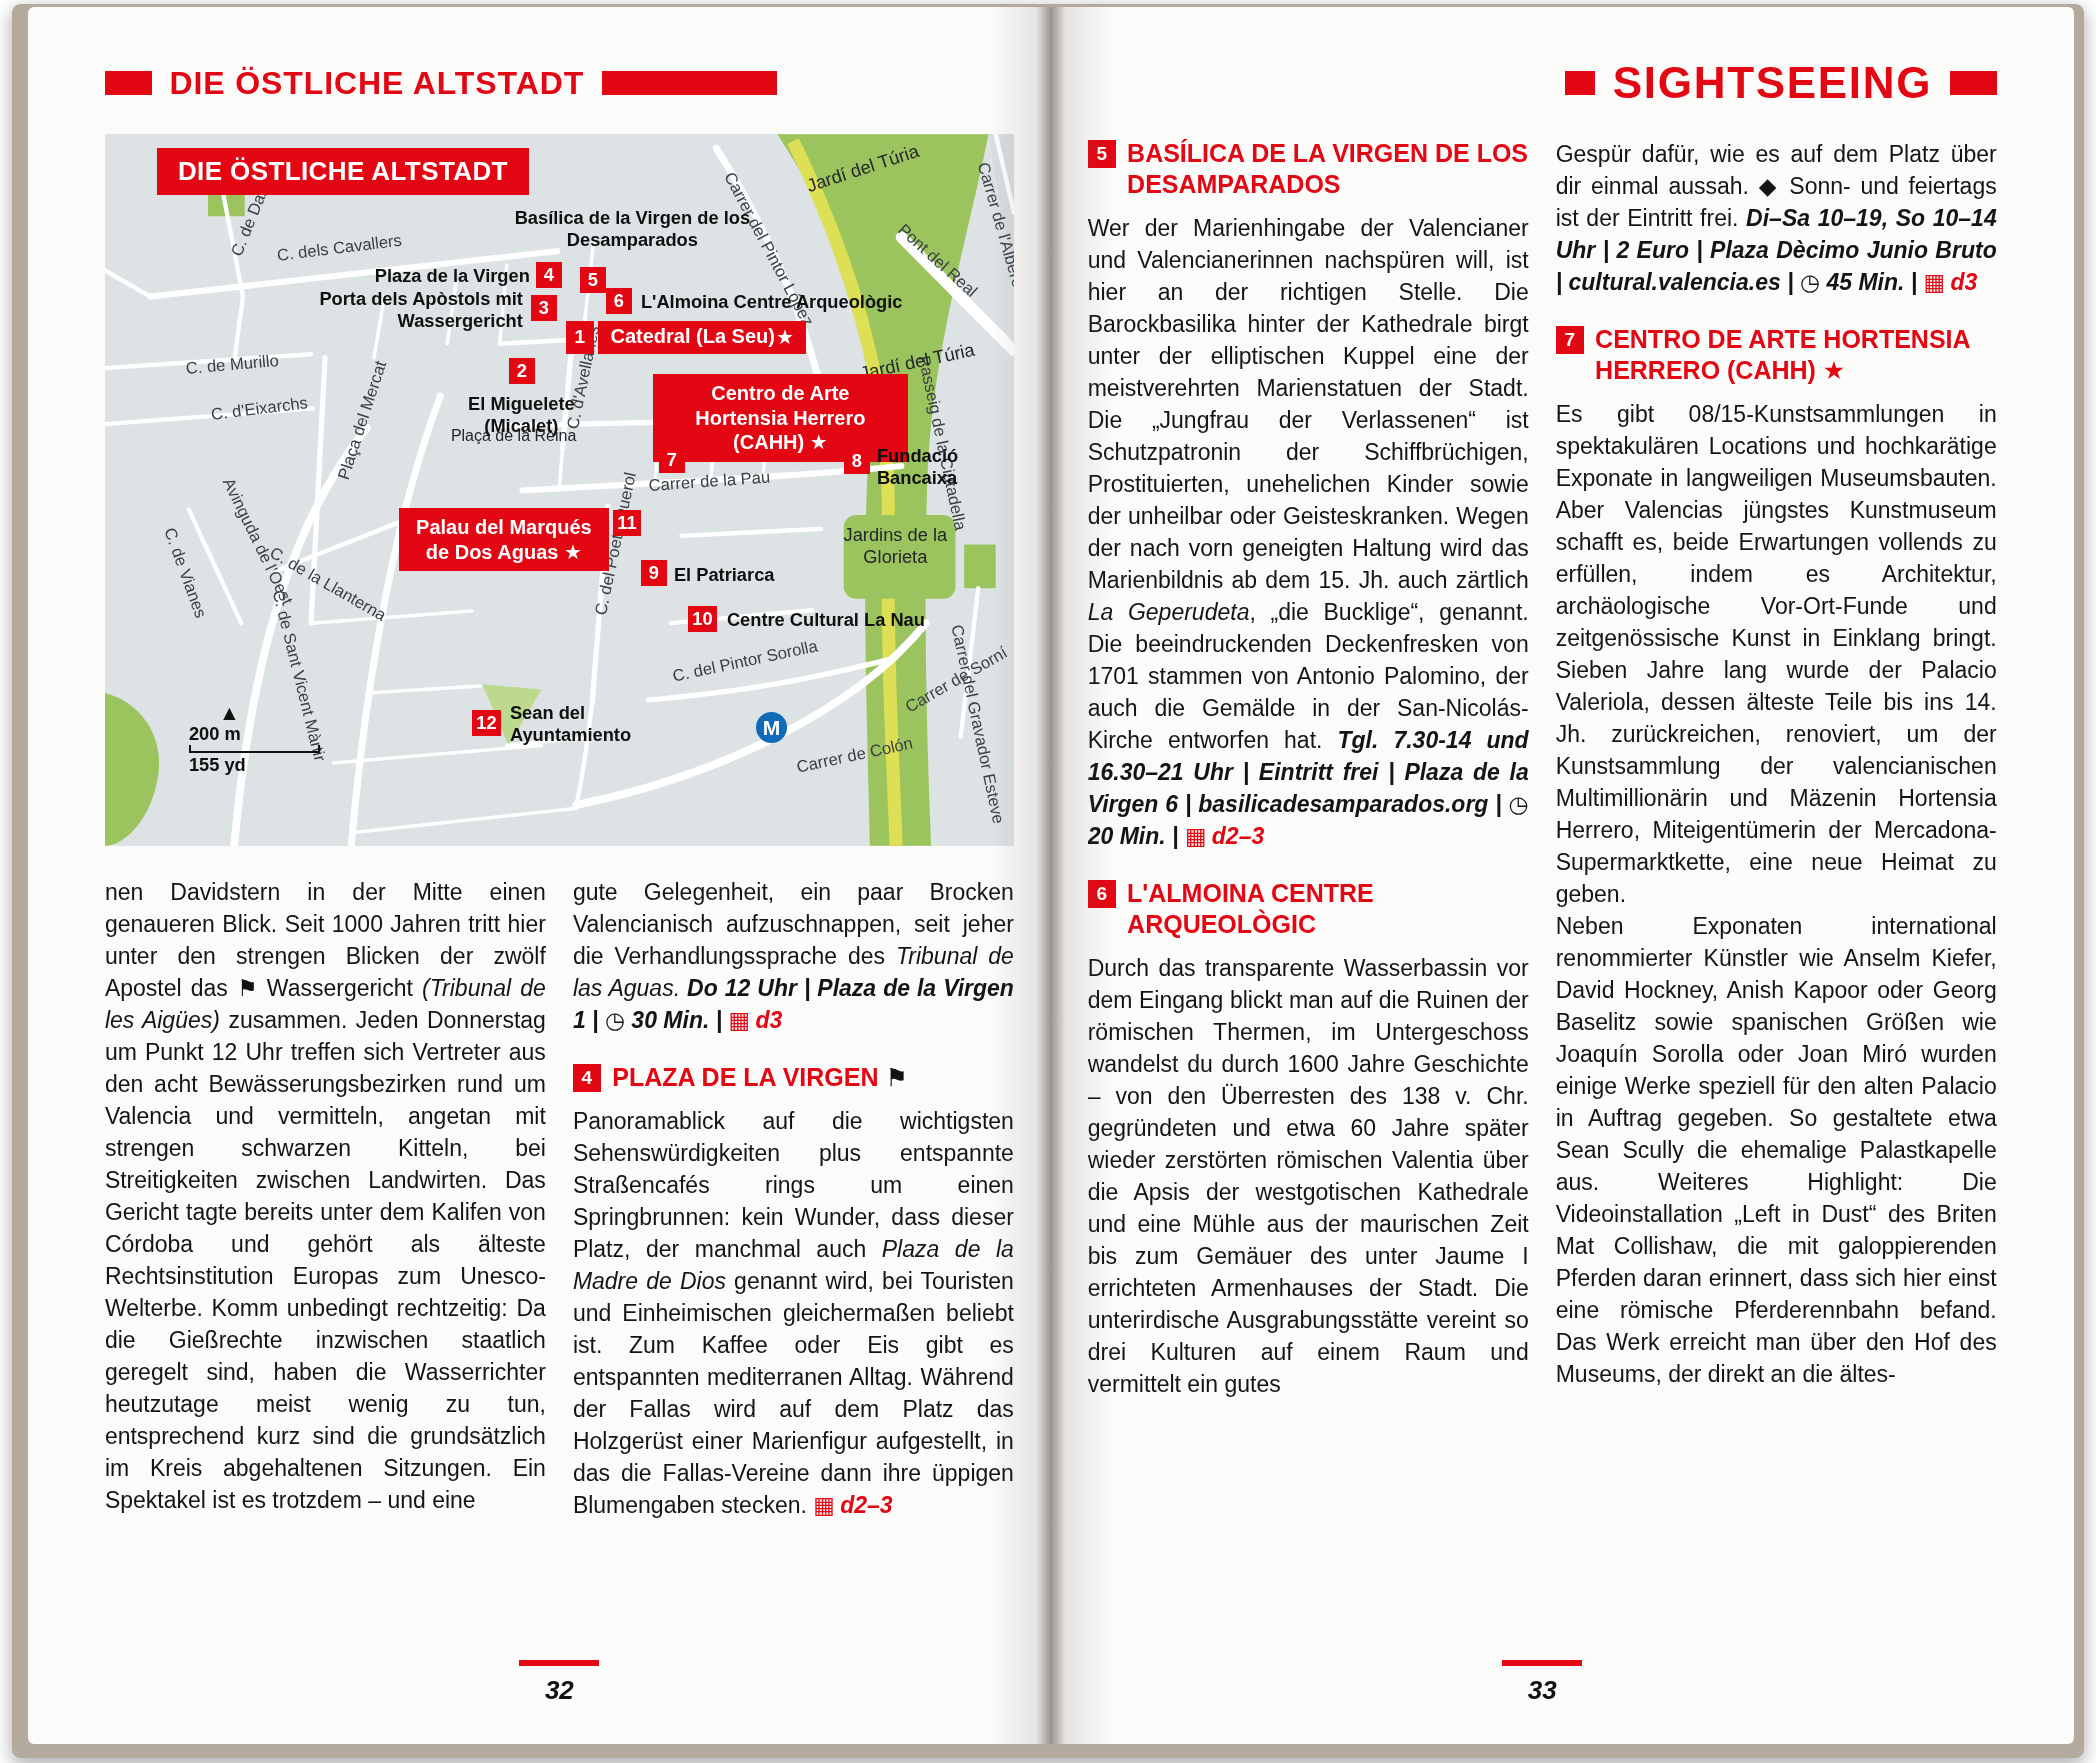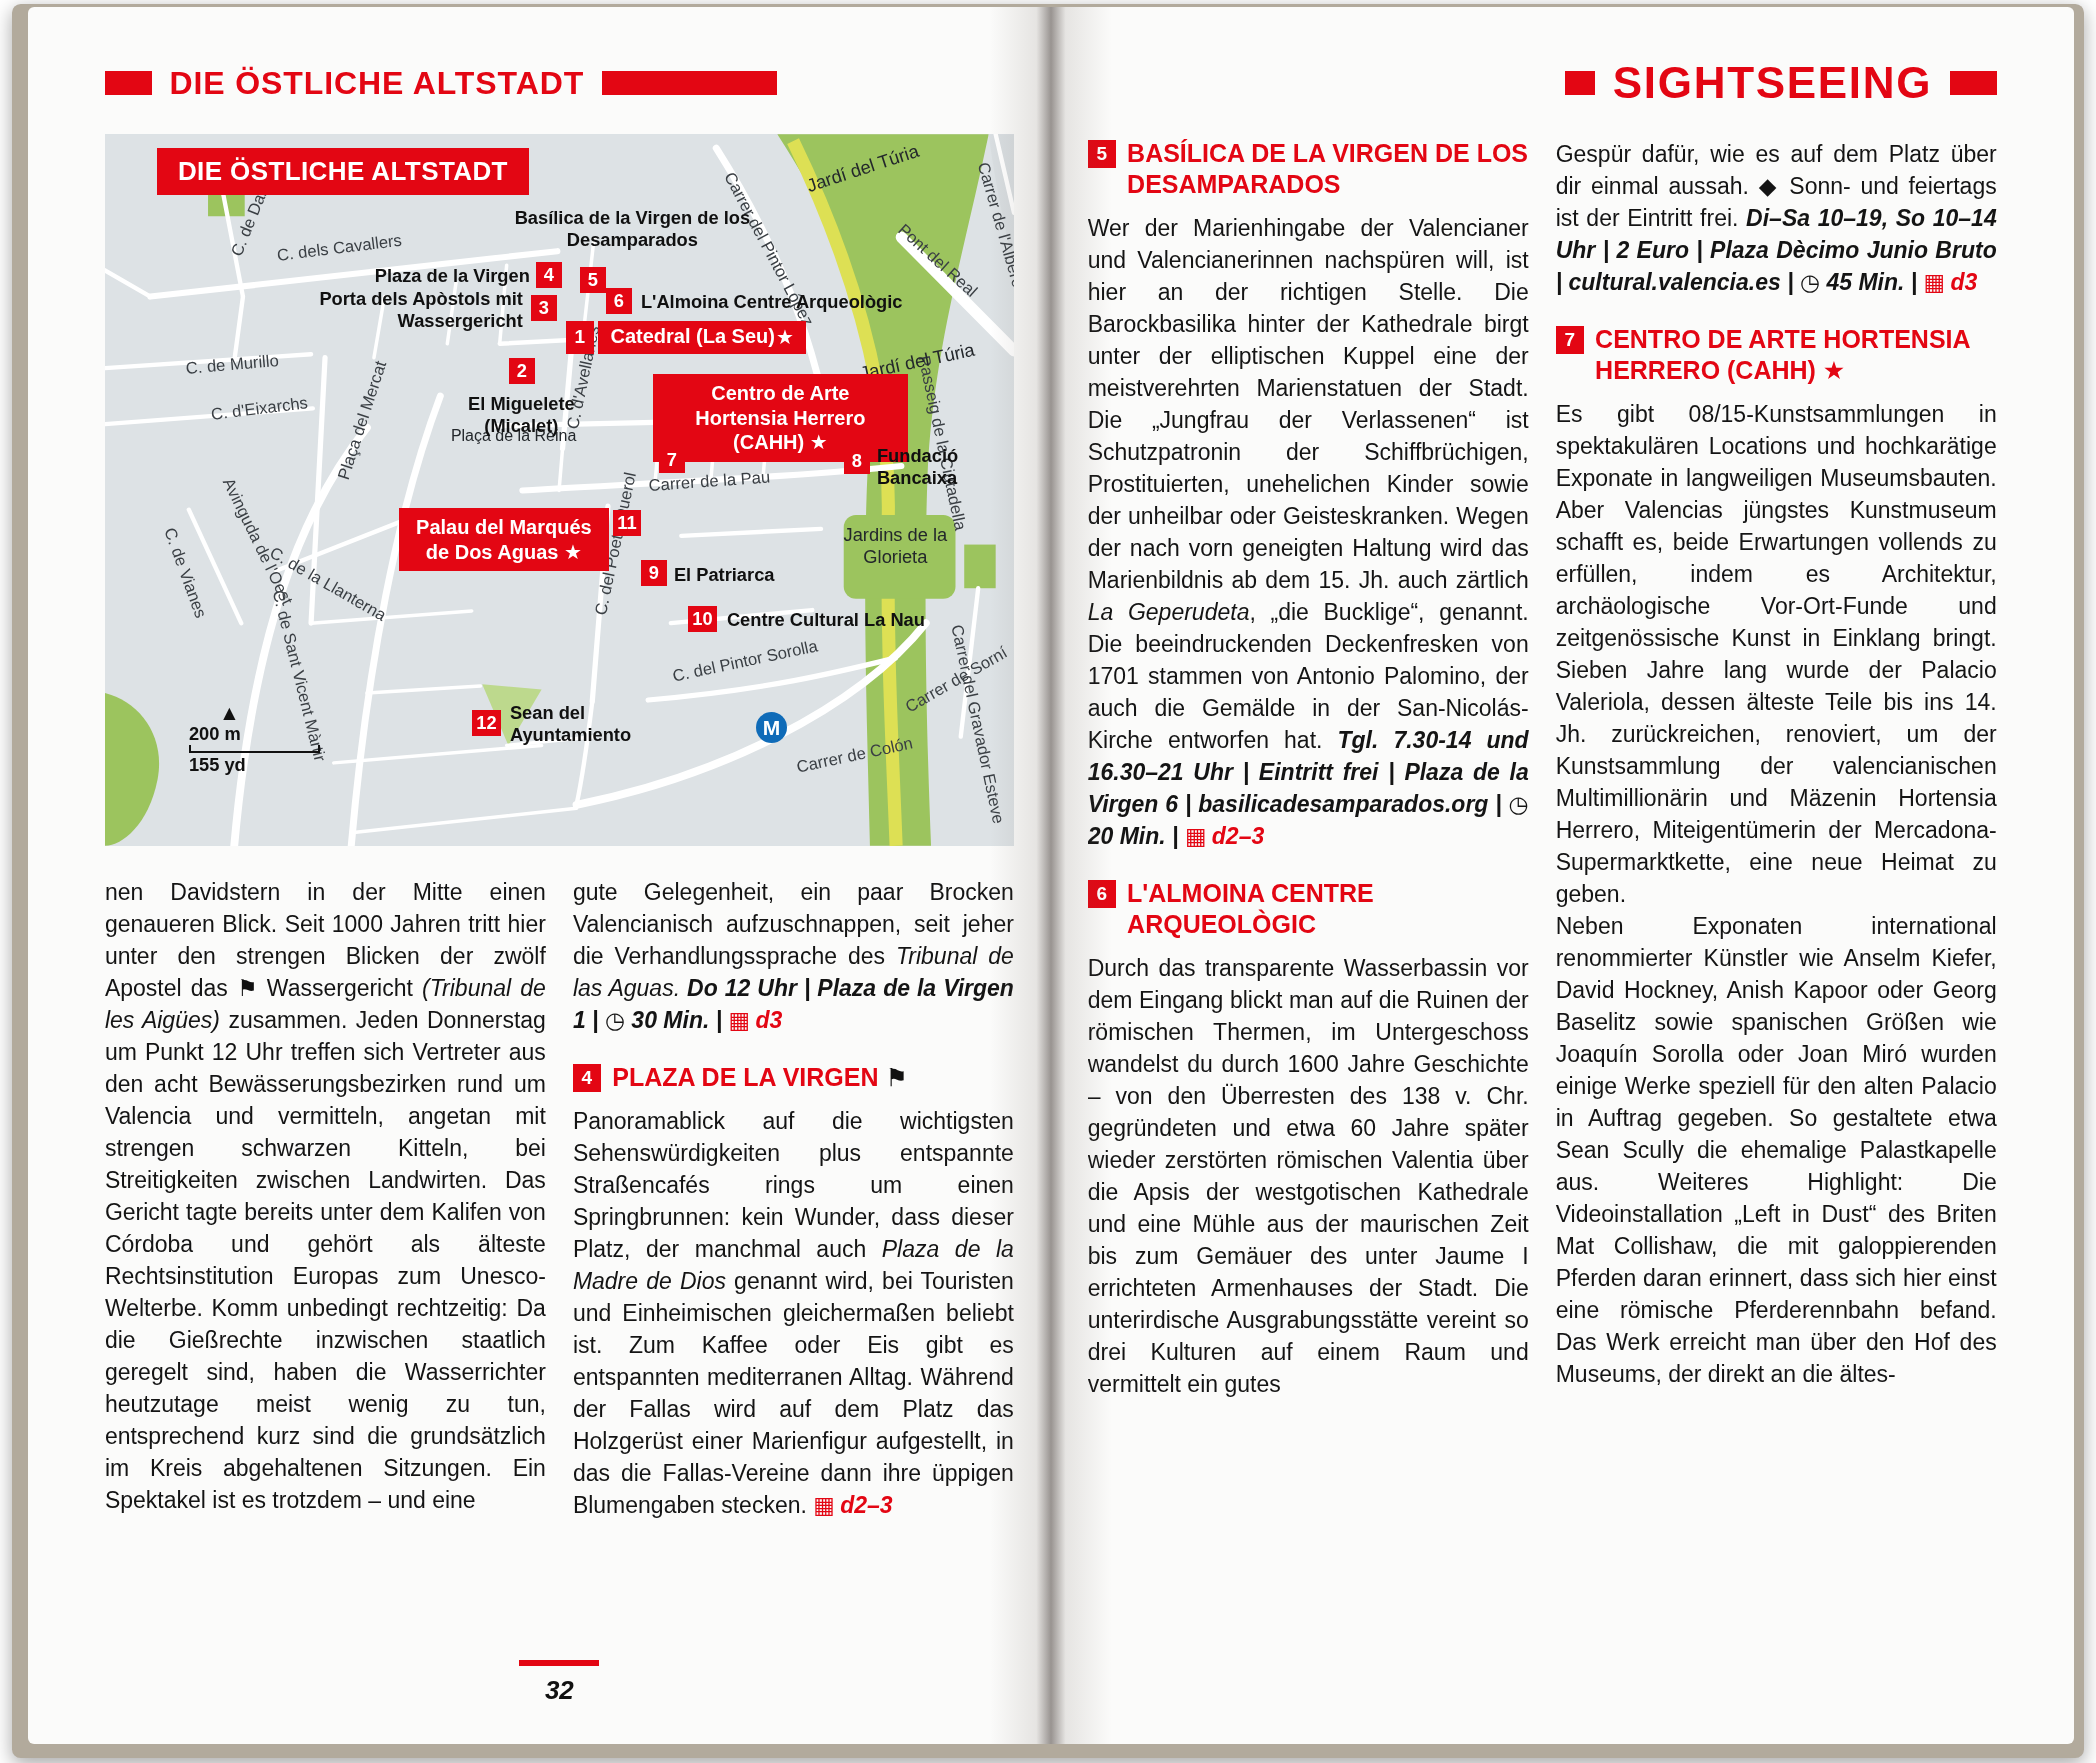--- a/index.html
+++ b/index.html
@@ -281,18 +281,22 @@
 
           <h3 class="article-heading">
             <span class="num-badge">7</span>
             <span class="heading-text"><span>CENTRO DE ARTE HORTENSIA HERRERO (CAHH)</span> <span>★</span></span>
           </h3>
           <p class="para">Es gibt 08/15-Kunstsammlungen in spektakulären Locations und hochkarätige Exponate in langweiligen Museumsbauten. Aber Valencias jüngstes Kunstmuseum schafft es, beide Erwartungen vollends zu erfüllen, indem es Architektur, archäologische Vor-Ort-Funde und zeitgenössische Kunst in Einklang bringt. Sieben Jahre lang wurde der Palacio Valeriola, dessen älteste Teile bis ins 14. Jh. zurückreichen, renoviert, um der Kunstsammlung der valencianischen Multimillionärin und Mäzenin Hortensia Herrero, Miteigentümerin der Mercadona-Supermarktkette, eine neue Heimat zu geben.</p>
           <p class="para">Neben Exponaten international renommierter Künstler wie Anselm Kiefer, David Hockney, Anish Kapoor oder Georg Baselitz sowie spanischen Größen wie Joaquín Sorolla oder Joan Miró wurden einige Werke speziell für den alten Palacio in Auftrag gegeben. So gestaltete etwa Sean Scully die ehemalige Palastkapelle aus. Weiteres Highlight: Die Videoinstallation „Left in Dust“ des Briten Mat Collishaw, die mit galoppierenden Pferden daran erinnert, dass sich hier einst eine römische Pferderennbahn befand. Das Werk erreicht man über den Hof des Museums, der direkt an die ältes-</p>
         </div>
       </div>
 
+      <div class="page-footer">
+        <span class="footer-bar"></span>
+        <div class="pg-num">33</div>
+      </div>
     </div>
 
     <div class="spine"></div>
   </div>
 </div>
 
 
 </body></html>

